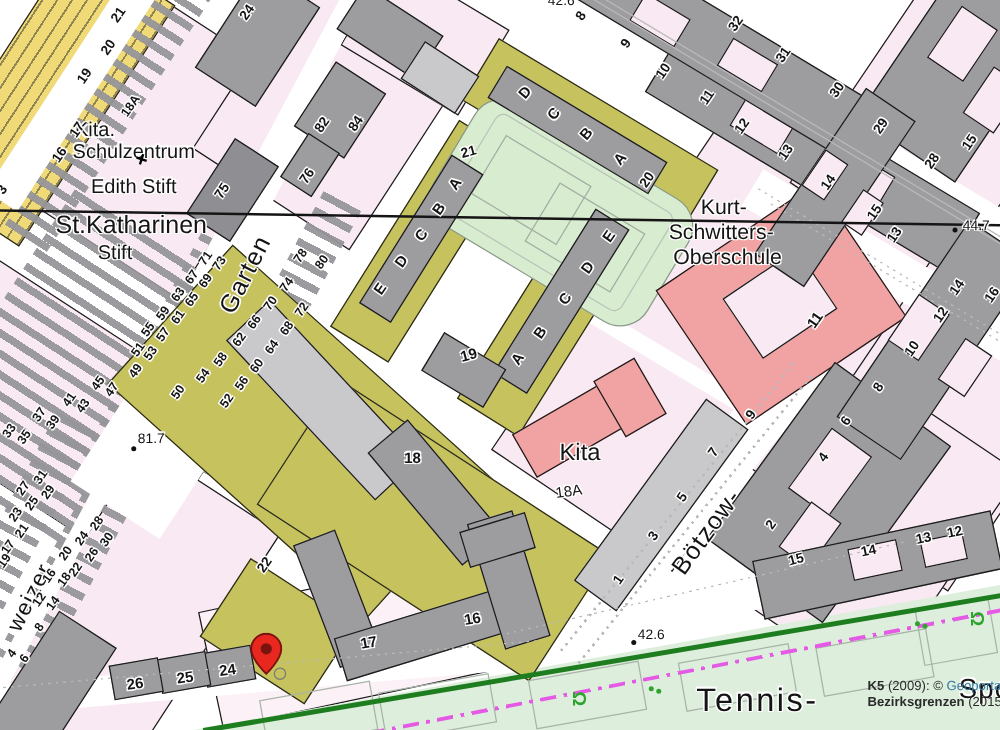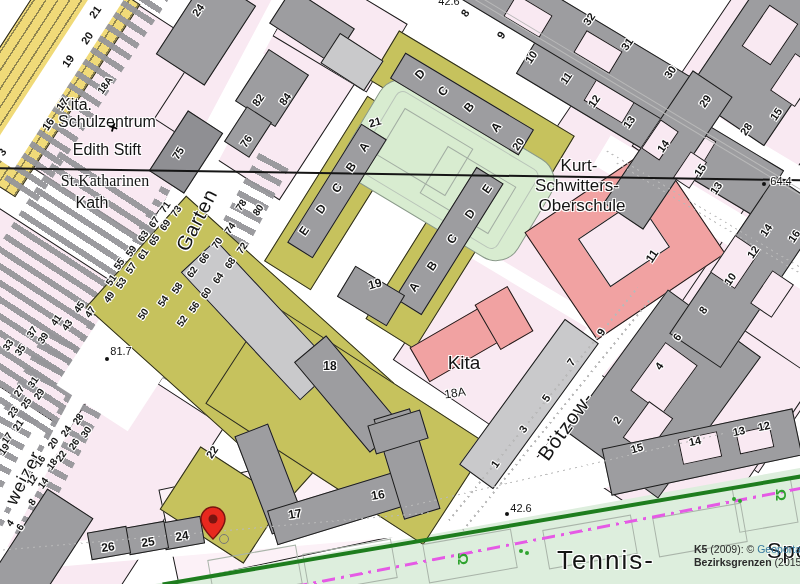--- a/index.html
+++ b/index.html
@@ -126,22 +126,22 @@
       <div class="shp" style="left: 718px; top: 218px; width: 260px; height: 1.2px; transform: translate(-50%, -50%) rotate(31deg); background-image: repeating-linear-gradient(90deg, rgb(185, 185, 185) 0px, rgb(185, 185, 185) 2px, transparent 2px, transparent 6px);"></div>
       <div class="shp" style="left: 728px; top: 230px; width: 260px; height: 1.2px; transform: translate(-50%, -50%) rotate(31deg); background-image: repeating-linear-gradient(90deg, rgb(185, 185, 185) 0px, rgb(185, 185, 185) 2px, transparent 2px, transparent 6px);"></div>
       <div class="shp" style="left: 210px; top: 532px; width: 440px; height: 1.2px; transform: translate(-50%, -50%) rotate(-5deg); background-image: repeating-linear-gradient(90deg, rgb(185, 185, 185) 0px, rgb(185, 185, 185) 2px, transparent 2px, transparent 6px);"></div>
       <div class="shp" style="left: 566px; top: 470px; width: 330px; height: 1.2px; transform: translate(-50%, -50%) rotate(-13deg); background-image: repeating-linear-gradient(90deg, rgb(185, 185, 185) 0px, rgb(185, 185, 185) 2px, transparent 2px, transparent 6px);"></div>
       <div class="shp" style="left: 400px; top: 174px; width: 802px; height: 1.5px; transform: translate(-50%, -50%) rotate(0.85deg); background: rgb(21, 21, 21);"></div>
       <div class="shp" style="left: 483px; top: 530px; width: 650px; height: 3.5px; transform: translate(-50%, -50%) rotate(-9.6deg); background: rgb(30, 125, 30);"></div>
       <div class="shp" style="left: 550px; top: 537px; width: 520px; height: 3px; transform: translate(-50%, -50%) rotate(-11deg); background-image: repeating-linear-gradient(90deg, rgb(229, 90, 229) 0px, rgb(229, 90, 229) 13px, transparent 13px, transparent 19px, rgb(229, 90, 229) 19px, rgb(229, 90, 229) 22px, transparent 22px, transparent 28px);"></div>
       <span class="tx lbl" style="left: 76px; top: 105px; font-size: 16px; transform: translate(-50%, -50%) rotate(0deg);">Kita.</span>
       <span class="tx lbl" style="left: 107px; top: 122px; font-size: 16px; transform: translate(-50%, -50%) rotate(0deg);">Schulzentrum</span>
       <span class="tx lbl" style="left: 107px; top: 150px; font-size: 16px; transform: translate(-50%, -50%) rotate(0deg);">Edith Stift</span>
-      <span class="tx lbl" style="left: 105px; top: 181px; font-size: 16px; transform: translate(-50%, -50%) rotate(0deg); font-family: Liberation Serif, serif;">St.Katharinen</span>
-      <span class="tx lbl" style="left: 92px; top: 203px; font-size: 16px; transform: translate(-50%, -50%) rotate(0deg);">Kath</span>
+      <span class="tx lbl" style="left: 105px; top: 181px; font-size: 20px; transform: translate(-50%, -50%) rotate(0deg);">St.Katharinen</span>
+      <span class="tx lbl" style="left: 92px; top: 203px; font-size: 16px; transform: translate(-50%, -50%) rotate(0deg);">Stift</span>
       <span class="tx lbl" style="left: 579px; top: 166px; font-size: 17px; transform: translate(-50%, -50%) rotate(0deg);">Kurt-</span>
       <span class="tx lbl" style="left: 577px; top: 186px; font-size: 17px; transform: translate(-50%, -50%) rotate(0deg);">Schwitters-</span>
       <span class="tx lbl" style="left: 582px; top: 206px; font-size: 17px; transform: translate(-50%, -50%) rotate(0deg);">Oberschule</span>
       <span class="tx lbl" style="left: 464px; top: 363px; font-size: 19px; transform: translate(-50%, -50%) rotate(0deg);">Kita</span>
       <span class="tx lbl" style="left: 455px; top: 393px; font-size: 12px; transform: translate(-50%, -50%) rotate(-8deg);">18A</span>
       <span class="tx lbl" style="left: 606px; top: 560px; font-size: 26px; transform: translate(-50%, -50%) rotate(0deg); letter-spacing: 2px;">Tennis-</span>
       <span class="tx lbl" style="left: 788px; top: 551px; font-size: 22px; transform: translate(-50%, -50%) rotate(0deg); letter-spacing: 1px;">Spo</span>
       <span class="tx lbl" style="left: 566px; top: 426px; font-size: 20px; transform: translate(-50%, -50%) rotate(-54deg); letter-spacing: 1px;">Bötzow-</span>
       <span class="tx lbl" style="left: 197px; top: 220px; font-size: 20px; transform: translate(-50%, -50%) rotate(-63deg); letter-spacing: 1px;">Garten</span>
       <span class="tx lbl" style="left: 24px; top: 478px; font-size: 18px; transform: translate(-50%, -50%) rotate(-63deg); letter-spacing: 1px;">weizer</span>
@@ -265,21 +265,21 @@
       <span class="tx num" style="left: 351px; top: 167px; font-size: 12px; transform: translate(-50%, -50%) rotate(-55deg);">B</span>
       <span class="tx num" style="left: 337px; top: 188px; font-size: 12px; transform: translate(-50%, -50%) rotate(-55deg);">C</span>
       <span class="tx num" style="left: 321px; top: 209px; font-size: 12px; transform: translate(-50%, -50%) rotate(-55deg);">D</span>
       <span class="tx num" style="left: 304px; top: 231px; font-size: 12px; transform: translate(-50%, -50%) rotate(-55deg);">E</span>
       <span class="tx num" style="left: 487px; top: 189px; font-size: 12px; transform: translate(-50%, -50%) rotate(-55deg);">E</span>
       <span class="tx num" style="left: 470px; top: 214px; font-size: 12px; transform: translate(-50%, -50%) rotate(-55deg);">D</span>
       <span class="tx num" style="left: 452px; top: 239px; font-size: 12px; transform: translate(-50%, -50%) rotate(-55deg);">C</span>
       <span class="tx num" style="left: 432px; top: 266px; font-size: 12px; transform: translate(-50%, -50%) rotate(-55deg);">B</span>
       <span class="tx num" style="left: 414px; top: 287px; font-size: 12px; transform: translate(-50%, -50%) rotate(-55deg);">A</span>
       <span class="tx num" style="left: 121px; top: 351px; font-size: 11px; transform: translate(-50%, -50%) rotate(0deg); font-weight: 400;">81.7</span>
-      <span class="tx num" style="left: 781px; top: 181px; font-size: 11px; transform: translate(-50%, -50%) rotate(0deg); font-weight: 400;">64.4</span>
+      <span class="tx num" style="left: 781px; top: 181px; font-size: 11px; transform: translate(-50%, -50%) rotate(0deg); font-weight: 400;">44.7</span>
       <span class="tx num" style="left: 521px; top: 508px; font-size: 11px; transform: translate(-50%, -50%) rotate(0deg); font-weight: 400;">42.6</span>
       <span class="tx num" style="left: 449px; top: 1px; font-size: 11px; transform: translate(-50%, -50%) rotate(0deg); font-weight: 400;">42.6</span>
       <div class="dot" style="left: 105px; top: 357px; width: 4px; height: 4px;"></div>
       <div class="dot" style="left: 762px; top: 182px; width: 4px; height: 4px;"></div>
       <div class="dot" style="left: 505px; top: 512px; width: 4px; height: 4px;"></div>
       <span class="cross" style="left: 113px; top: 128px; font-size: 17px; transform: translate(-50%, -50%) rotate(18deg);">+</span>
       <span class="omega" style="left: 463px; top: 559px; font-size: 15px; transform: translate(-50%, -50%) rotate(90deg);">Ω</span>
       <span class="omega" style="left: 781px; top: 495px; font-size: 15px; transform: translate(-50%, -50%) rotate(90deg);">Ω</span>
       <div class="gdot" style="left: 519px; top: 549px; width: 4px; height: 4px;"></div>
       <div class="gdot" style="left: 525px; top: 551px; width: 4px; height: 4px;"></div>

